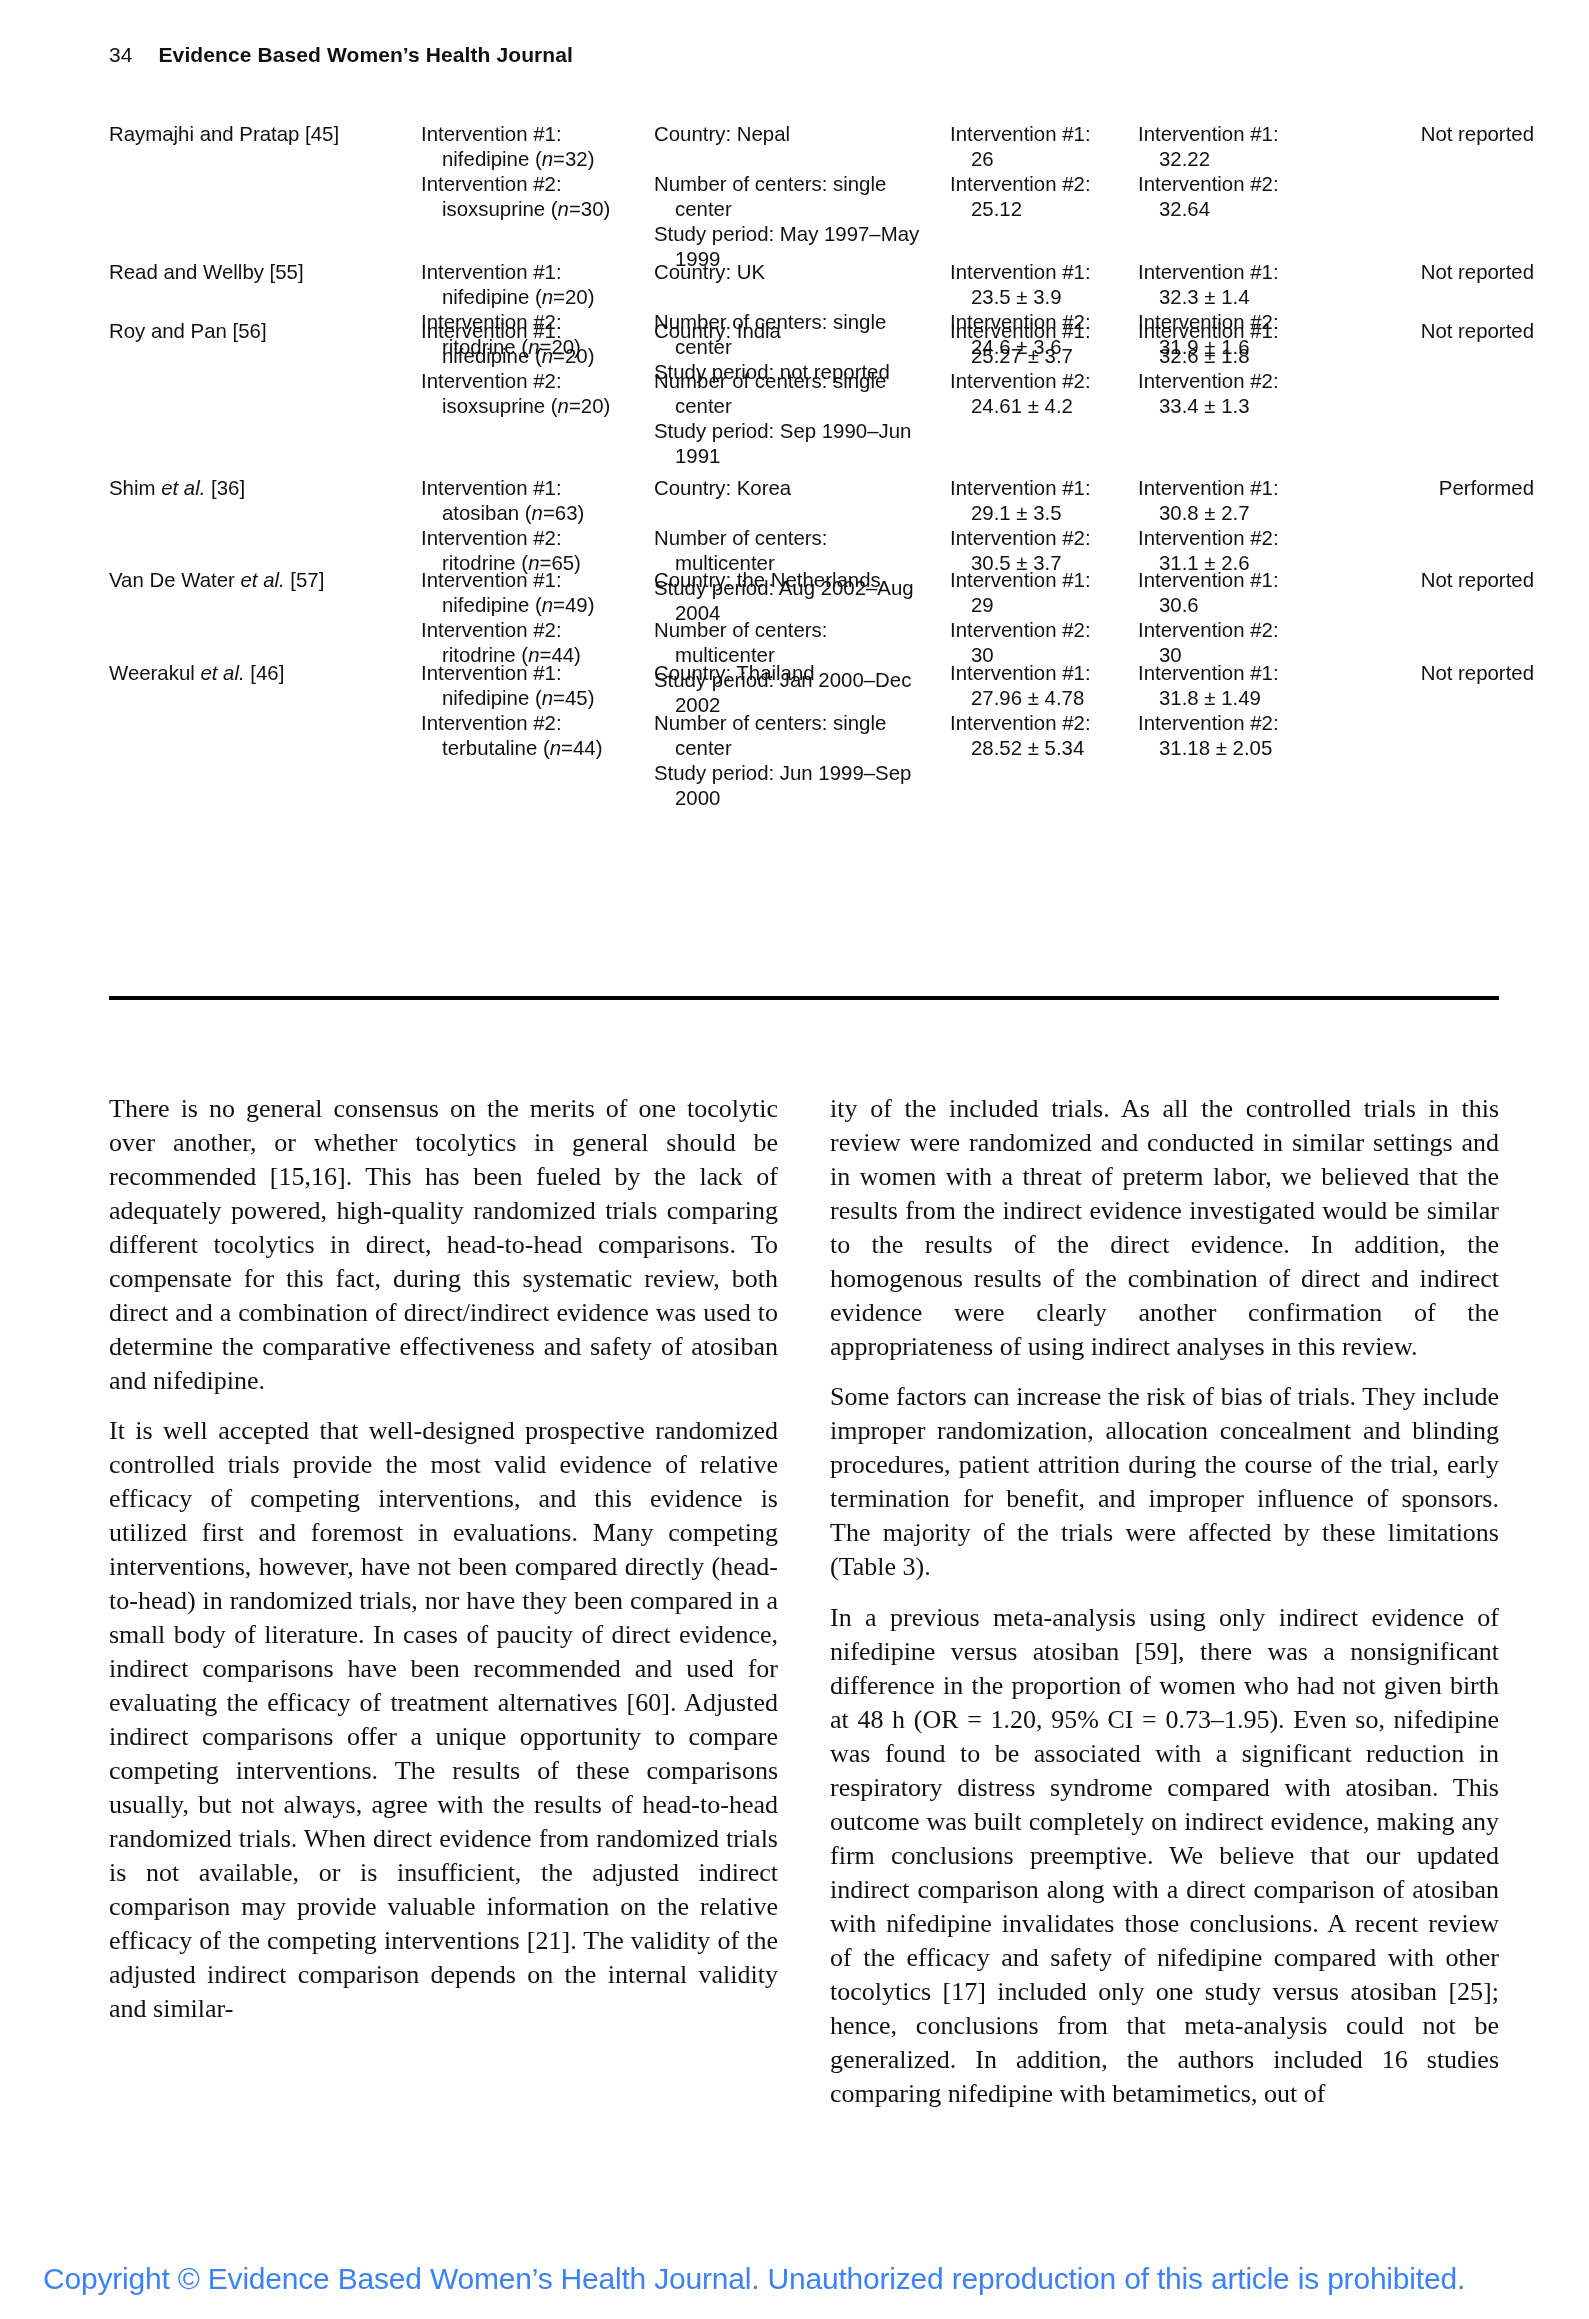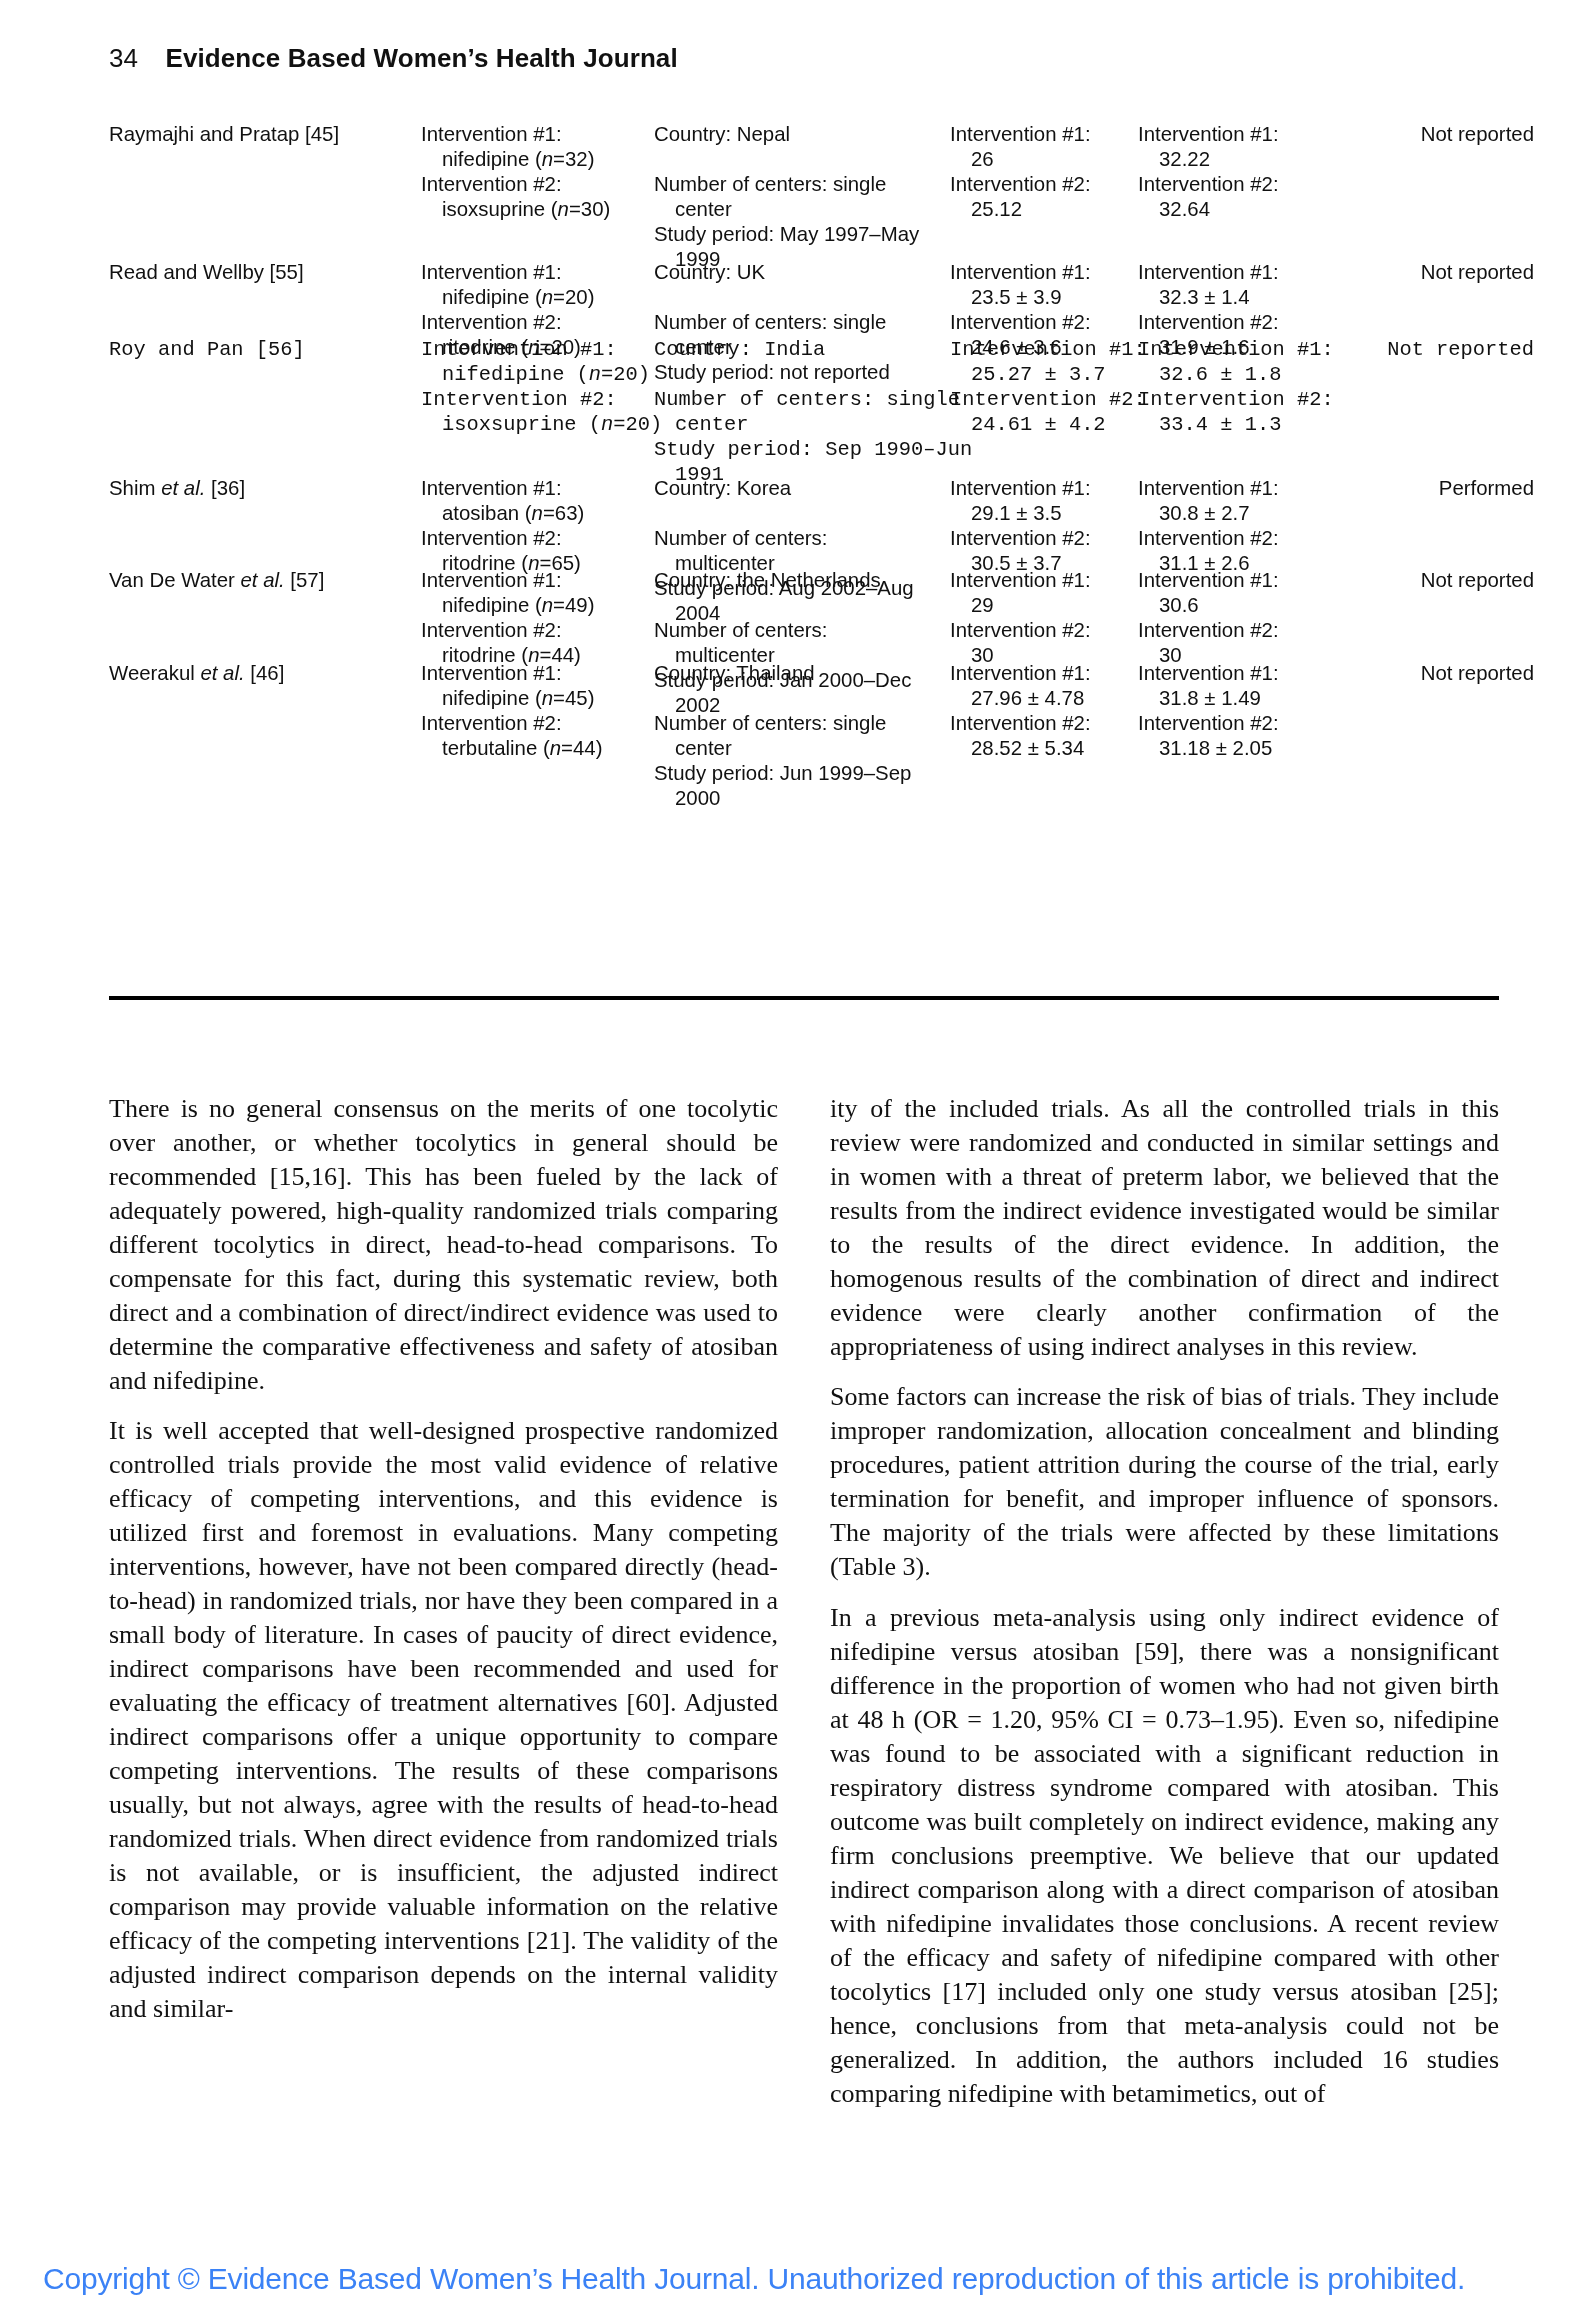--- a/index.html
+++ b/index.html
@@ -1,20 +1,20 @@
 <!DOCTYPE html>
 <html style="font-size:14.5px"><head>
 <meta charset="utf-8">
 <style>
   html, body { margin:0; padding:0; background:#ffffff; }
   body { width:1589px; height:2319px; position:relative; overflow:hidden; color:#111; }
   .sans { font-family: "Liberation Sans", sans-serif; }
   .serif { font-family: "Liberation Serif", serif; }
 
-  #running-head { position:absolute; left:109px; top:43px; font-size:26px; letter-spacing:0.1px; }
+  #running-head { position:absolute; left:109px; top:43px; font-size:21px; letter-spacing:0.1px; }
   #running-head .pg { font-weight:normal; margin-right:20px; }
   #running-head .jt { font-weight:bold; }
 
   #table { position:absolute; left:109px; top:110px; width:1391px; font-size:20.4px; line-height:25px; }
   .trow { position:relative; }
   .cell { position:absolute; top:0;margin-top:12px; }
   .c-author { left:0; width:299px; }
   .c-int { left:312px; width:226px; }
   .c-ctry { left:545px; width:299px; }
   .c-ga { left:841px; width:185px; }
@@ -93,21 +93,21 @@
         <span class="line ind">24.6 ± 3.6</span>
       </div>
       <div class="cell c-gad">
         <span class="line">Intervention #1:</span>
         <span class="line ind">32.3 ± 1.4</span>
         <span class="line">Intervention #2:</span>
         <span class="line ind">31.9 ± 1.6</span>
       </div>
       <div class="cell c-last">Not reported</div>
     </div>
-    <div class="trow" style="position: absolute; left: 0px; top: 215px; width: 100%; height: 150px; font-family: Liberation Mono, monospace;">
+    <div class="trow" style="position: absolute; left: 0px; top: 197px; width: 100%; height: 150px;">
       <div class="cell c-author"><span>Roy and Pan</span> <span>[56]</span></div>
       <div class="cell c-int">
         <span class="line">Intervention #1:</span>
         <span class="line ind"><span>nifedipine (</span><em>n</em>=<span>20</span>)</span>
         <span class="line">Intervention #2:</span>
         <span class="line ind"><span>isoxsuprine (</span><em>n</em>=<span>20</span>)</span>
       </div>
       <div class="cell c-ctry">
         <span class="line">Country: India</span>
         <span class="line">&nbsp;</span>

